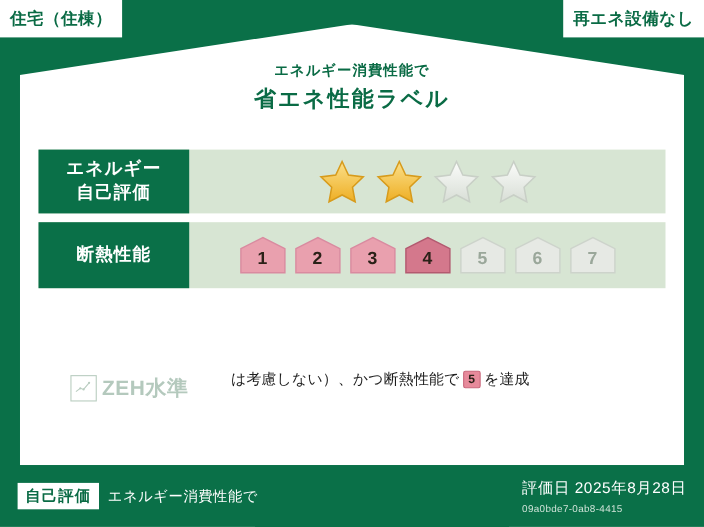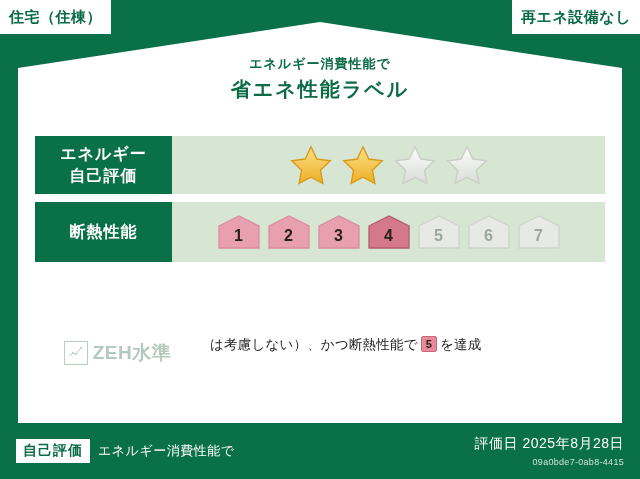--- a/index.html
+++ b/index.html
@@ -108,21 +108,21 @@
   }
   .footer-left{
     display:flex;align-items:center;gap:8px;padding-left:16px;
   }
   .self-eval{
     background:#ffffff;color:#0a6b45;font-weight:bold;font-size:14px;
     padding:3px 7px;letter-spacing:1px;
   }
   .addr{color:#ffffff;font-size:13px;letter-spacing:.5px;}
   .footer-right{
-    margin-left:auto;padding-right:16px;text-align:right;color:#ffffff;
+    margin-left:auto;padding-right:16px;text-align:left;color:#ffffff;
   }
   .eval-date{font-size:14px;letter-spacing:.5px;}
   .eval-id{font-size:9px;letter-spacing:.3px;margin-top:4px;color:#cfe3d8;}
 </style>
 </head>
 <body>
 
 <div class="label-root">
 
   <div class="corner-tag right">再エネ設備なし</div>

